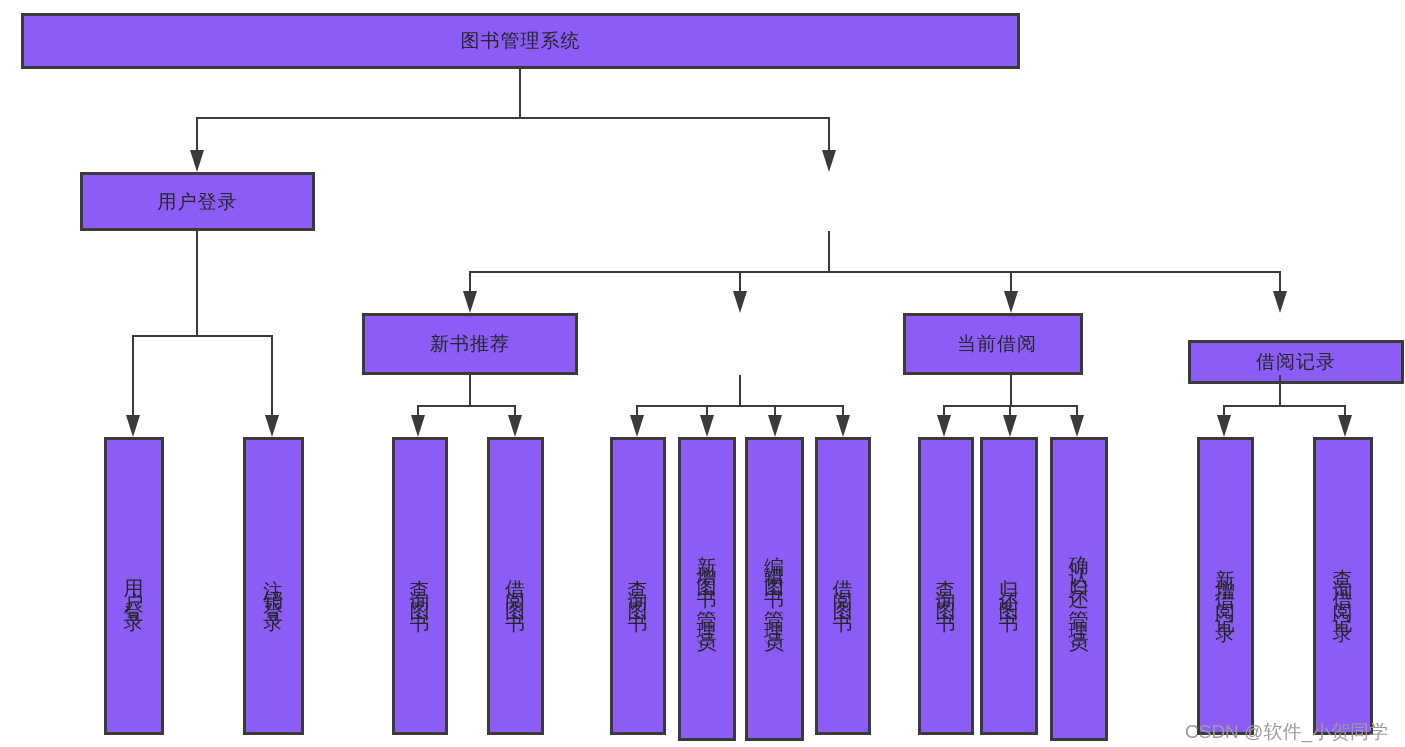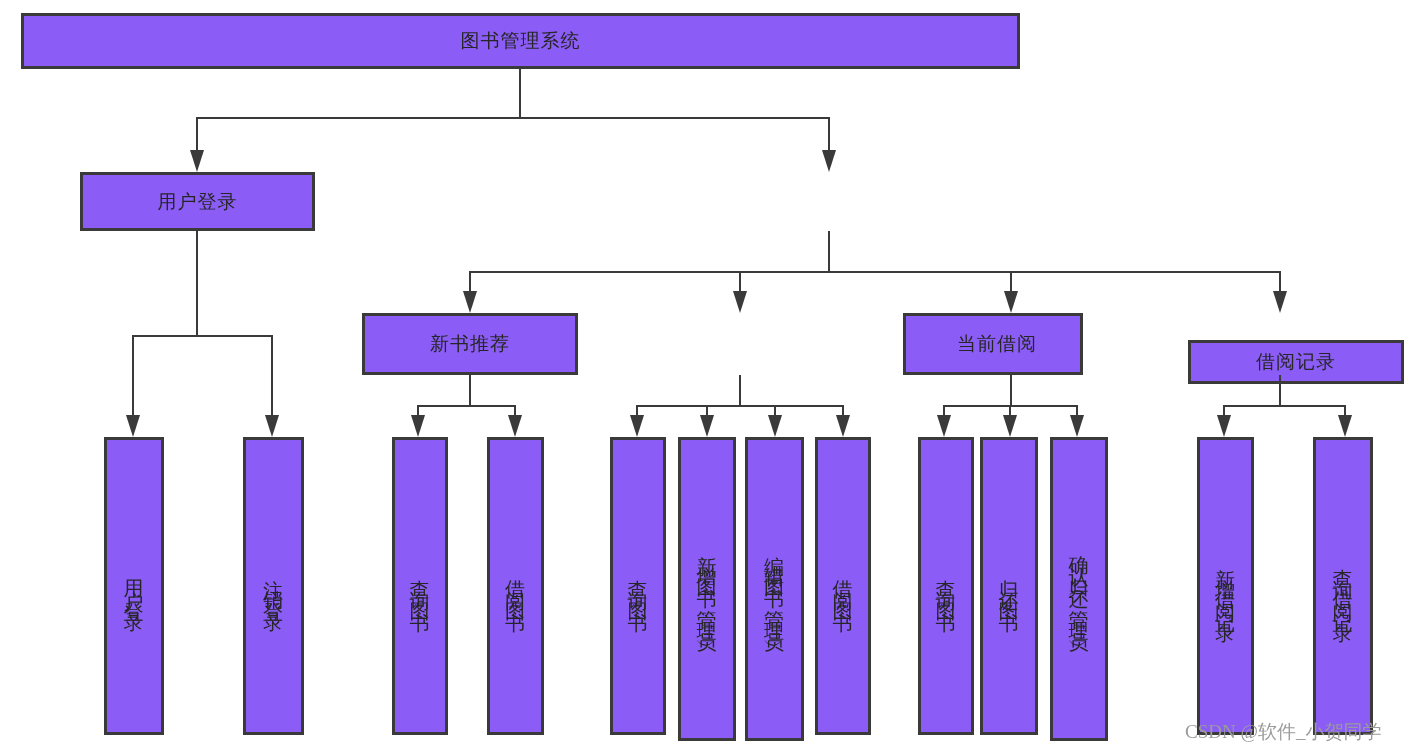--- a/index.html
+++ b/index.html
@@ -27,21 +27,21 @@
   }
   .vline{position:absolute;width:2px;background:var(--line);}
   .hline{position:absolute;height:2px;background:var(--line);}
   .arrow{
     position:absolute;width:0;height:0;
     border-left:7px solid transparent;border-right:7px solid transparent;
     border-top:22px solid var(--line);
   }
   .watermark{
     position:absolute;left:1185px;top:719px;
-    font-size:19px;color:var(--wm);white-space:nowrap;z-index:5;font-family:Liberation Serif, serif;
+    font-size:19px;color:var(--wm);white-space:nowrap;z-index:5;
   }
 </style>
 </head>
 <body>
 
 <div id="stage">
 
   <div class="box" style="left:21px;top:13px;width:999px;height:56px;">
     <span class="hlabel">图书管理系统</span>
   </div>

